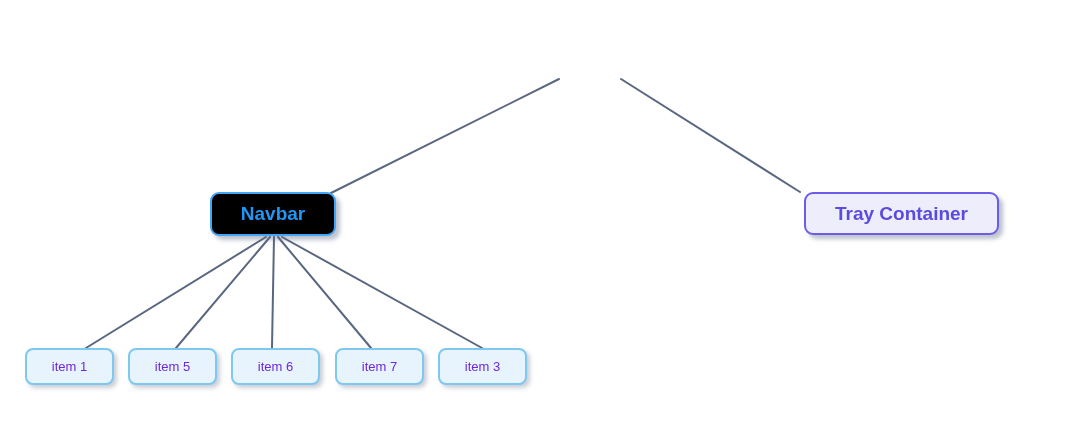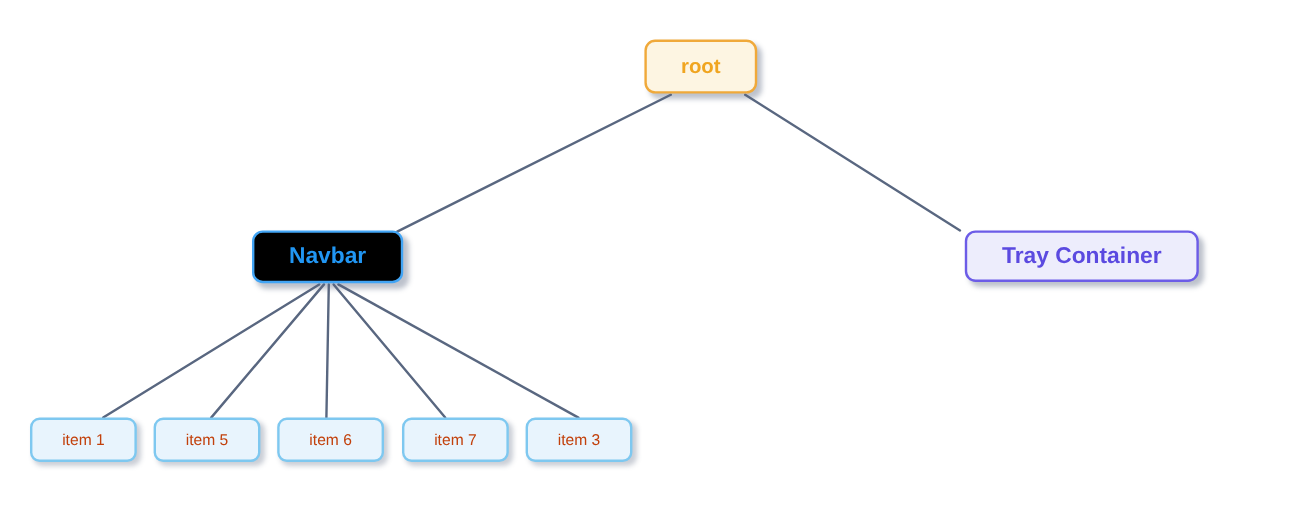--- a/index.html
+++ b/index.html
@@ -86,21 +86,21 @@
   }
   
   .node-item {
     top: 348px;
     width: 89px;
     height: 37px;
     background: #e8f4fd;
     border-color: #7ec8f0;
     border-width: 2px;
     border-radius: 8px;
-    color: #c2410c;
+    color: #6d28d9;
     font-size: 13px;
     font-weight: normal;
     box-shadow: 3px 3px 4px rgba(90, 103, 128, 0.32);
   }
   .item-1 { left: 25px;  }
   .item-2 { left: 128px; }
   .item-3 { left: 231px; }
   .item-4 { left: 335px; }
   .item-5 { left: 438px; }
 </style>
@@ -112,23 +112,20 @@
   <svg id="edge-layer" width="1092" height="424" viewBox="0 0 1092 424" xmlns="http://www.w3.org/2000/svg">
       <line x1="559" y1="79" x2="331" y2="193" stroke="#596780" stroke-width="2" stroke-linecap="round"></line>
       <line x1="621" y1="79" x2="800" y2="192" stroke="#596780" stroke-width="2" stroke-linecap="round"></line>
       <line x1="266" y1="237" x2="86" y2="348" stroke="#596780" stroke-width="2" stroke-linecap="round"></line>
       <line x1="270" y1="237" x2="176" y2="348" stroke="#596780" stroke-width="2" stroke-linecap="round"></line>
       <line x1="274" y1="237" x2="272" y2="348" stroke="#596780" stroke-width="2" stroke-linecap="round"></line>
       <line x1="278" y1="237" x2="371" y2="348" stroke="#596780" stroke-width="2" stroke-linecap="round"></line>
       <line x1="282" y1="237" x2="482" y2="348" stroke="#596780" stroke-width="2" stroke-linecap="round"></line>
     </svg>
 
-  <div class="node node-root">
-    <span>root</span>
-  </div>
 
   <div class="node node-navbar">
     <span>Navbar</span>
   </div>
 
   <div class="node node-tray">
     <span>Tray Container</span>
   </div>
 
   <div class="node node-item item-1">

